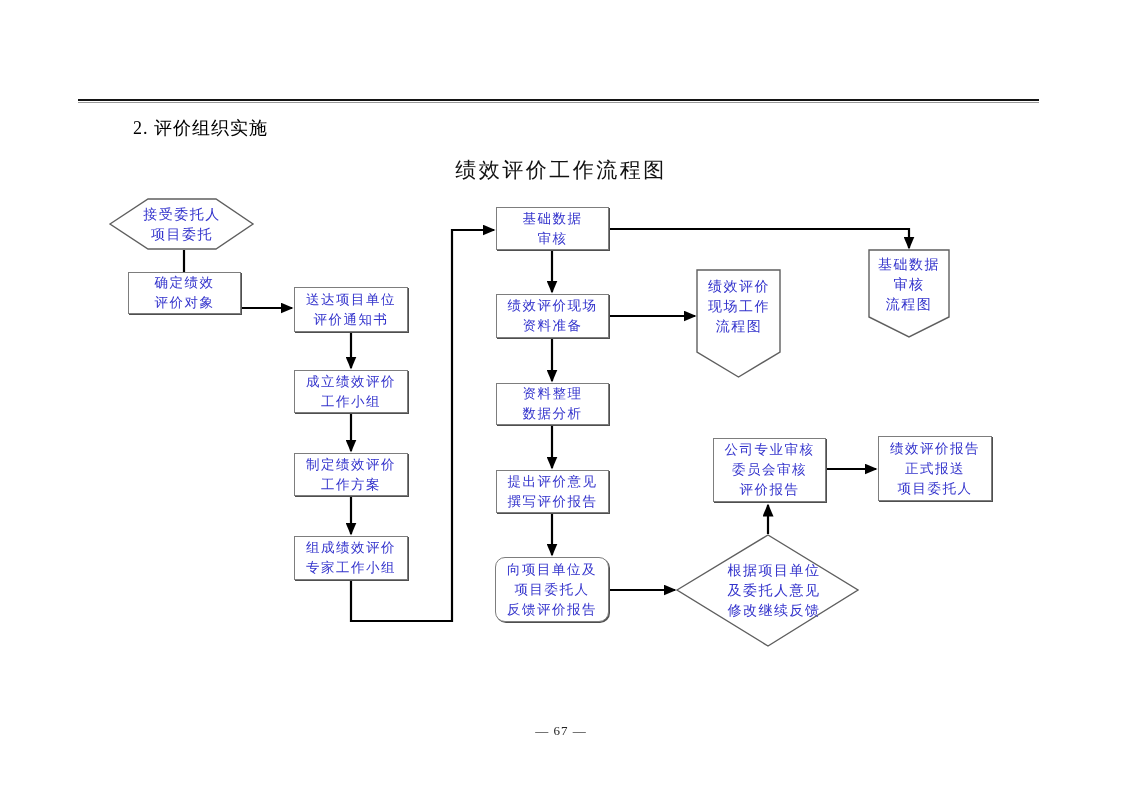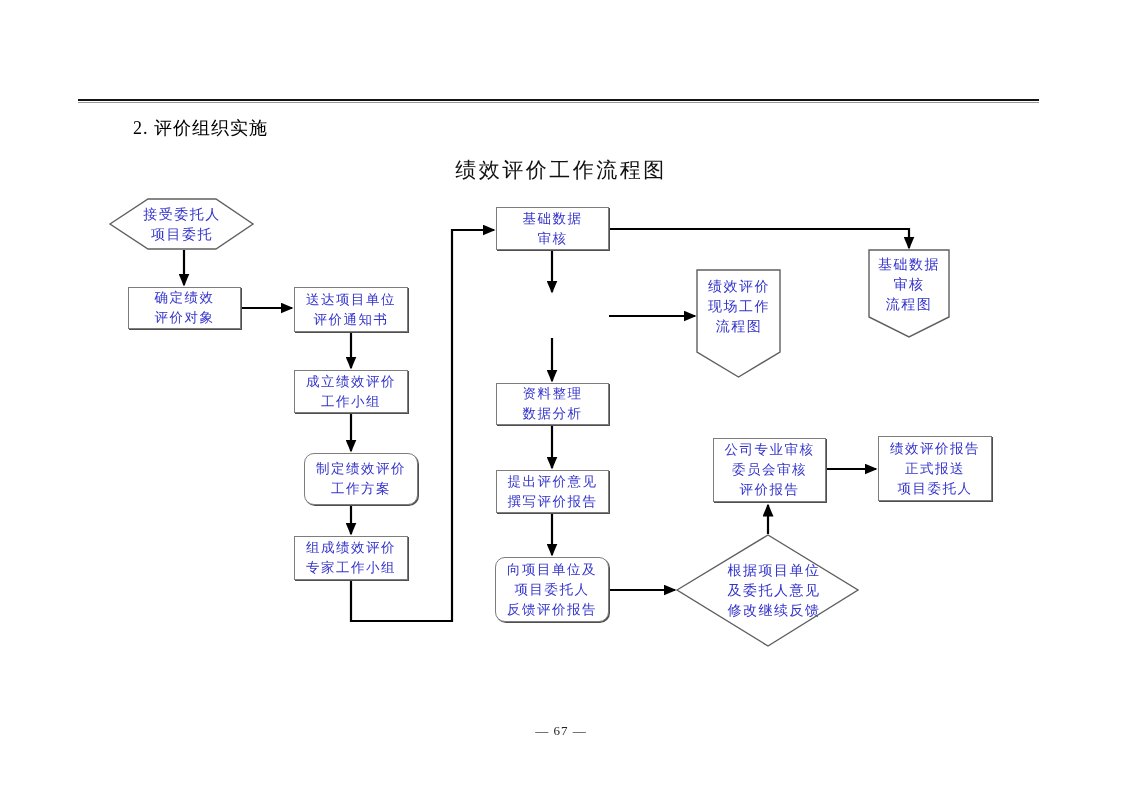--- a/index.html
+++ b/index.html
@@ -65,32 +65,34 @@
     <path class="arrow" marker-end="url(#ah)" d="M609,316 H695"></path>
     <path class="arrow" marker-end="url(#ah)" d="M609,229 H909 V248"></path>
     <path class="arrow" marker-end="url(#ah)" d="M552,338 V381"></path>
     <path class="arrow" marker-end="url(#ah)" d="M552,425 V468"></path>
     <path class="arrow" marker-end="url(#ah)" d="M552,513 V555"></path>
     <path class="arrow" marker-end="url(#ah)" d="M609,590 H675"></path>
     <path class="arrow" marker-end="url(#ah)" d="M768,534 V505"></path>
     <path class="arrow" marker-end="url(#ah)" d="M825,469 H876"></path>
   </svg>
 
-  <div class="node" style="left:128px;top:287px;width:113px;height:42px;">确定绩效
+  <div class="node" style="left:128px;top:272px;width:113px;height:42px;">确定绩效
 评价对象</div>
   <div class="node" style="left:294px;top:287px;width:114px;height:45px;">送达项目单位
 评价通知书</div>
   <div class="node" style="left:294px;top:370px;width:114px;height:43px;">成立绩效评价
 工作小组</div>
-  <div class="node" style="left:304px;top:453px;width:114px;height:52px;border-radius:10px;">制定绩效评价
+  <div class="node" style="left:294px;top:453px;width:114px;height:43px;">制定绩效评价
 工作方案</div>
   <div class="node" style="left:294px;top:536px;width:114px;height:44px;">组成绩效评价
 专家工作小组</div>
   <div class="node" style="left:496px;top:207px;width:113px;height:43px;">基础数据
 审核</div>
+  <div class="node" style="left:496px;top:294px;width:113px;height:44px;">绩效评价现场
+资料准备</div>
   <div class="node" style="left:496px;top:383px;width:113px;height:42px;">资料整理
 数据分析</div>
   <div class="node" style="left:496px;top:470px;width:113px;height:43px;">提出评价意见
 撰写评价报告</div>
   <div class="node" style="left:495px;top:557px;width:114px;height:65px;border-radius:10px;">向项目单位及
 项目委托人
 反馈评价报告</div>
   <div class="node" style="left:713px;top:438px;width:113px;height:64px;">公司专业审核
 委员会审核
 评价报告</div>

